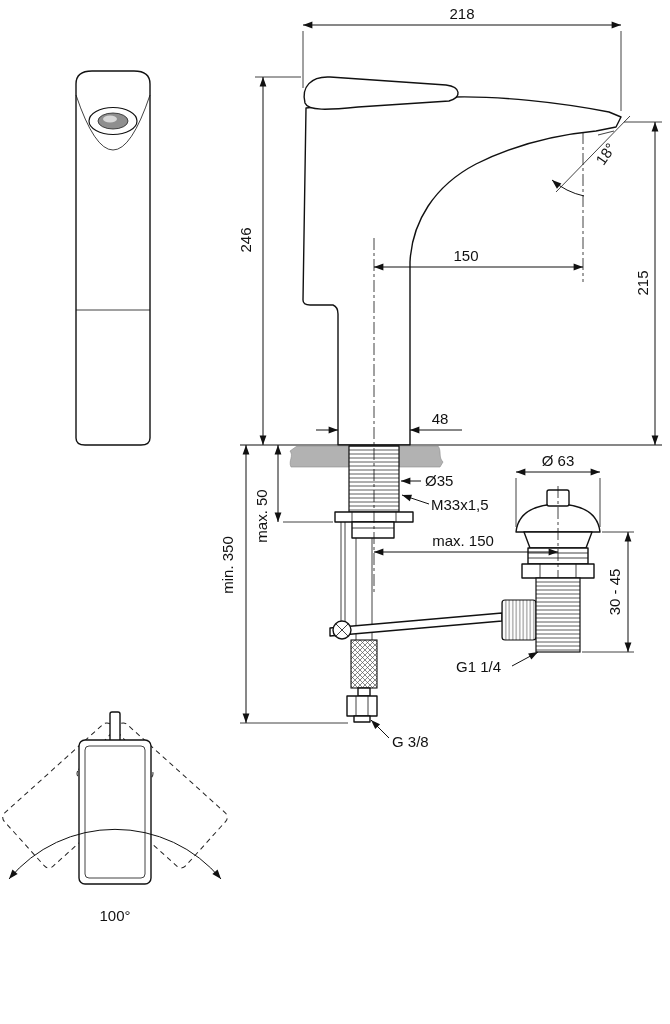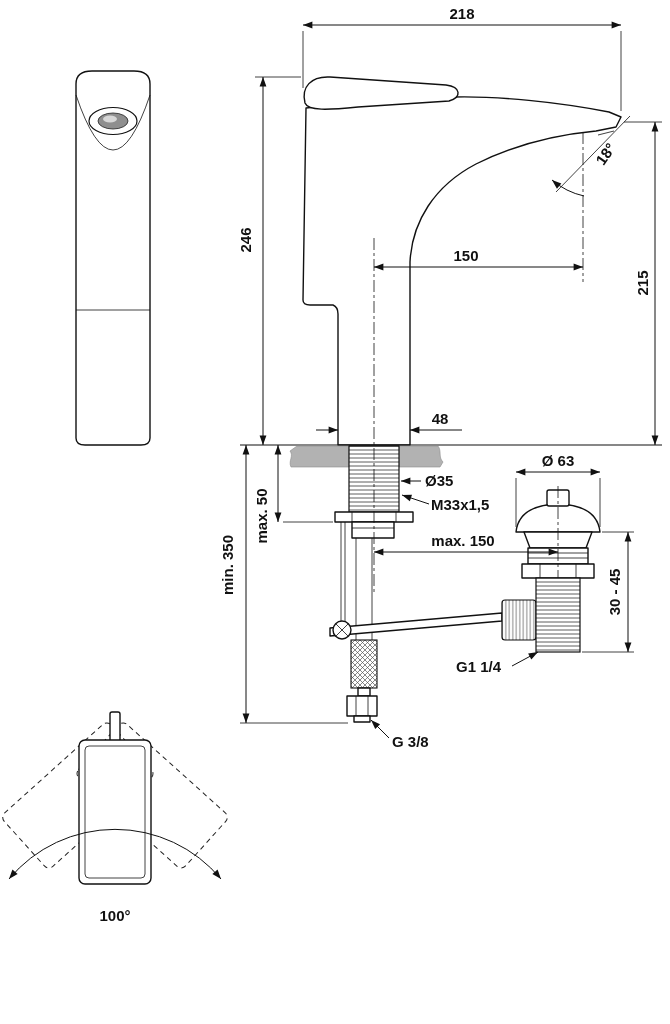--- a/index.html
+++ b/index.html
@@ -1,16 +1,16 @@
 <!DOCTYPE html>
 <html><head>
 <meta charset="utf-8">
 <style>
   html,body{margin:0;padding:0;background:#fff;}
-  .page{width:670px;height:1024px;background:#0369a1;position:relative;overflow:hidden;font-weight:bold;}
+  .page{width:670px;height:1024px;background:#0369a1;position:relative;overflow:hidden;}
   svg{display:block;}
   text{font-family:"Liberation Sans",sans-serif;font-size:15px;fill:#111;}
   .ol{fill:#fff;stroke:#111;stroke-width:1.4;stroke-linejoin:round;}
   .thin{fill:none;stroke:#111;stroke-width:0.8;}
   .dim{fill:none;stroke:#111;stroke-width:1;}
   .ext{fill:none;stroke:#111;stroke-width:0.8;}
   .cl{fill:none;stroke:#111;stroke-width:0.8;stroke-dasharray:12 3 3 3;}
   .dashedRect{fill:none;stroke:#222;stroke-width:1;stroke-dasharray:5 4;}
 </style>
 </head>

